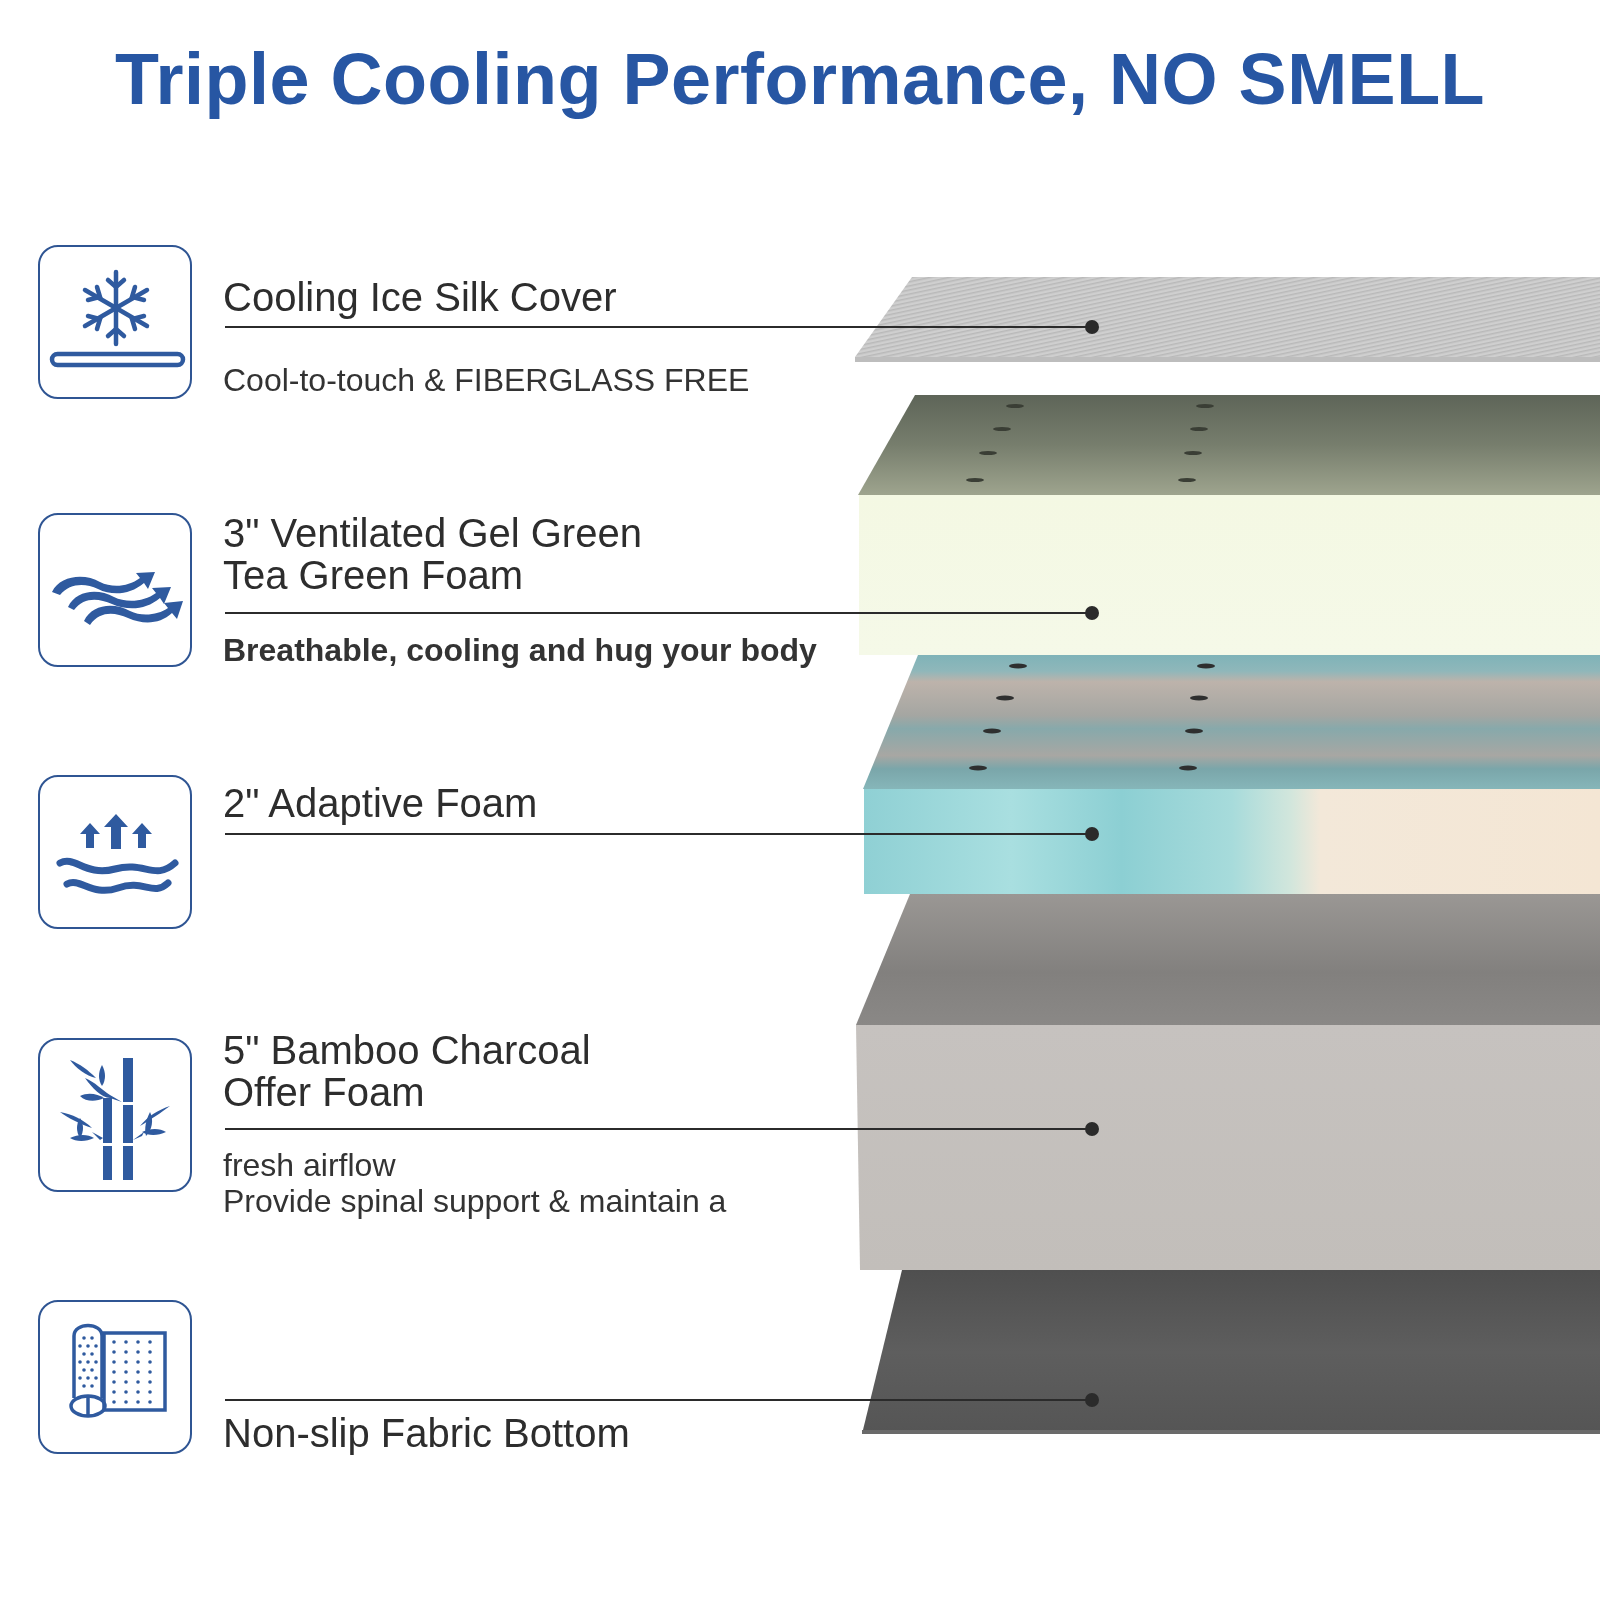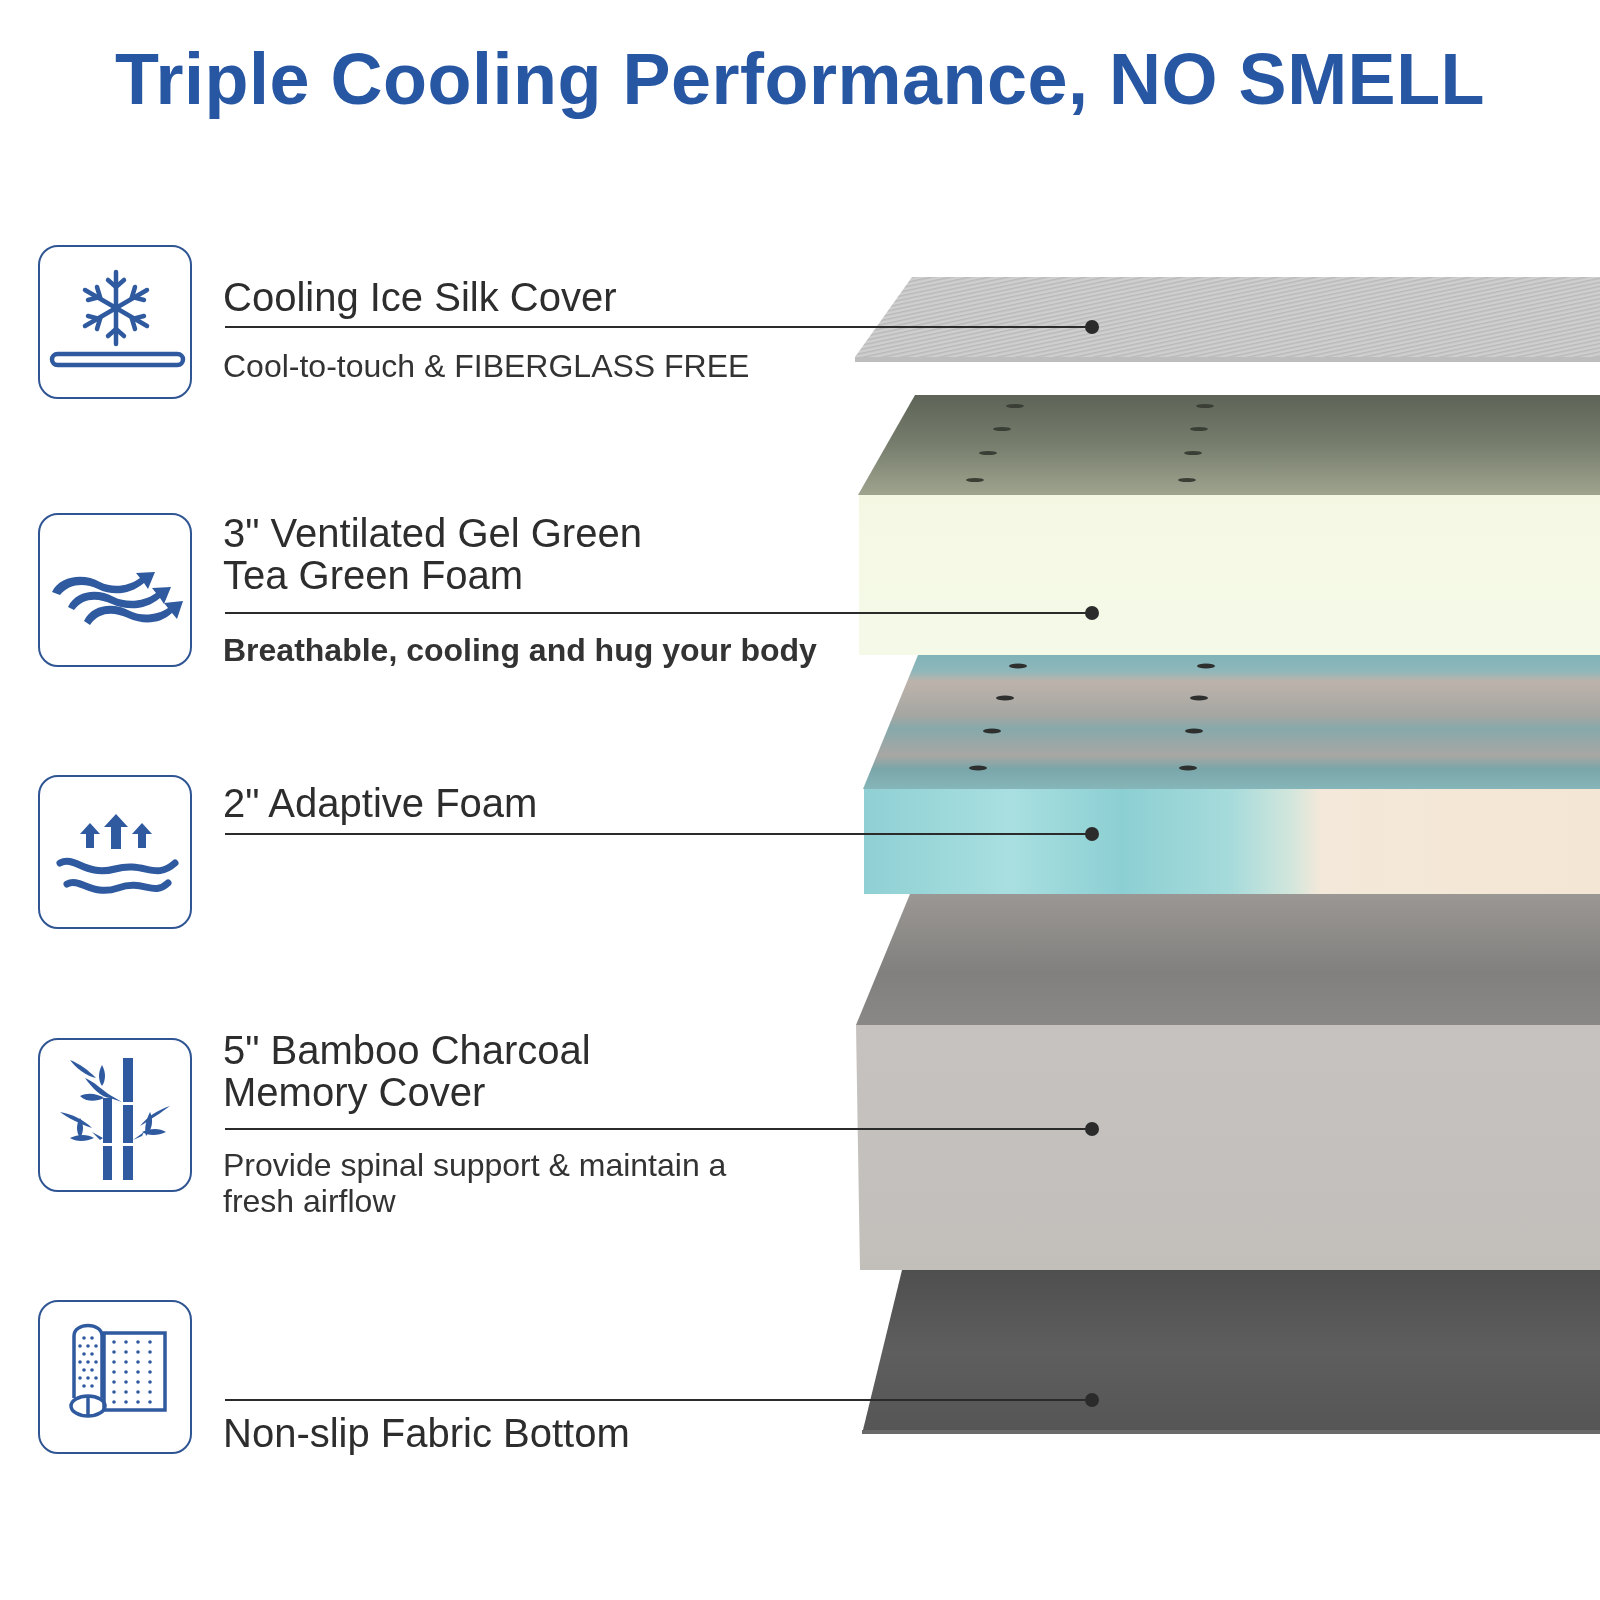--- a/index.html
+++ b/index.html
@@ -146,21 +146,21 @@
       <polyline points="48,69 60,72 57,82"></polyline>
     </g>
     <rect x="12" y="107" width="131" height="11" rx="5.5" fill="none" stroke="#2f5a9f" stroke-width="4.5"></rect>
   </svg>
 </div>
 <div class="layer-title" style="top:276px;">
   <span>Cooling Ice Silk Cover</span>
 </div>
 <div class="leader" style="top:326px;"></div>
 <div class="leader-dot" style="left:1085px;top:320px;"></div>
-<div class="layer-desc" style="top:348px;">
+<div class="layer-desc" style="top:362px;">
   <span>Cool-to-touch &amp; FIBERGLASS FREE</span>
 </div>
 
 <div class="icon-box" style="top:513px;">
   <svg viewBox="0 0 150 150">
     <g fill="#2f5a9f">
       <path d="M12,77 C20,60 45,58 60,67 C72,73 88,72 100,63 L96,58 L115,57 L108,74 L104,68 C90,80 72,81 58,74 C45,68 30,68 20,80 Z"></path>
       <path d="M28,92 C36,75 58,73 74,82 C86,88 104,87 116,78 L112,73 L131,72 L124,89 L120,83 C106,95 88,96 72,89 C58,83 44,82 34,95 Z"></path>
       <path d="M44,106 C52,89 74,87 90,96 C102,102 118,100 128,93 L124,88 L143,86 L137,104 L132,98 C120,109 104,110 88,103 C74,97 60,96 50,110 Z"></path>
     </g>
@@ -215,27 +215,27 @@
       <path d="M52,92 L63,98 L60,100 Z"></path>
       <path d="M130,66 C122,72 110,80 100,86 C108,76 118,70 130,66 Z"></path>
       <path d="M110,72 C114,80 112,90 106,96 C104,88 106,80 110,72 Z"></path>
       <path d="M126,92 C118,96 108,96 102,92 C110,88 120,88 126,92 Z"></path>
       <path d="M93,100 L104,92 L102,96 Z"></path>
     </g>
   </svg>
 </div>
 <div class="layer-title" style="top:1029px;">
   <div>5" Bamboo Charcoal</div>
-  <div>Memory Cover</div>
+  <div>Offer Foam</div>
 </div>
 <div class="leader" style="top:1128px;"></div>
 <div class="leader-dot" style="left:1085px;top:1122px;"></div>
 <div class="layer-desc" style="top:1147px;">
+  <div>fresh airflow</div>
   <div>Provide spinal support &amp; maintain a</div>
-  <div>fresh airflow</div>
 </div>
 
 <div class="icon-box" style="top:1300px;">
   <svg viewBox="0 0 150 150">
     <g stroke="#2f5a9f" stroke-width="3.5" fill="none">
       <rect x="64" y="31" width="61" height="77"></rect>
       <path d="M34,96 L34,34 C34,20 62,20 62,34 L62,96"></path>
       <ellipse cx="48" cy="104" rx="17" ry="10"></ellipse>
       <line x1="48" y1="94" x2="48" y2="114"></line>
     </g>

